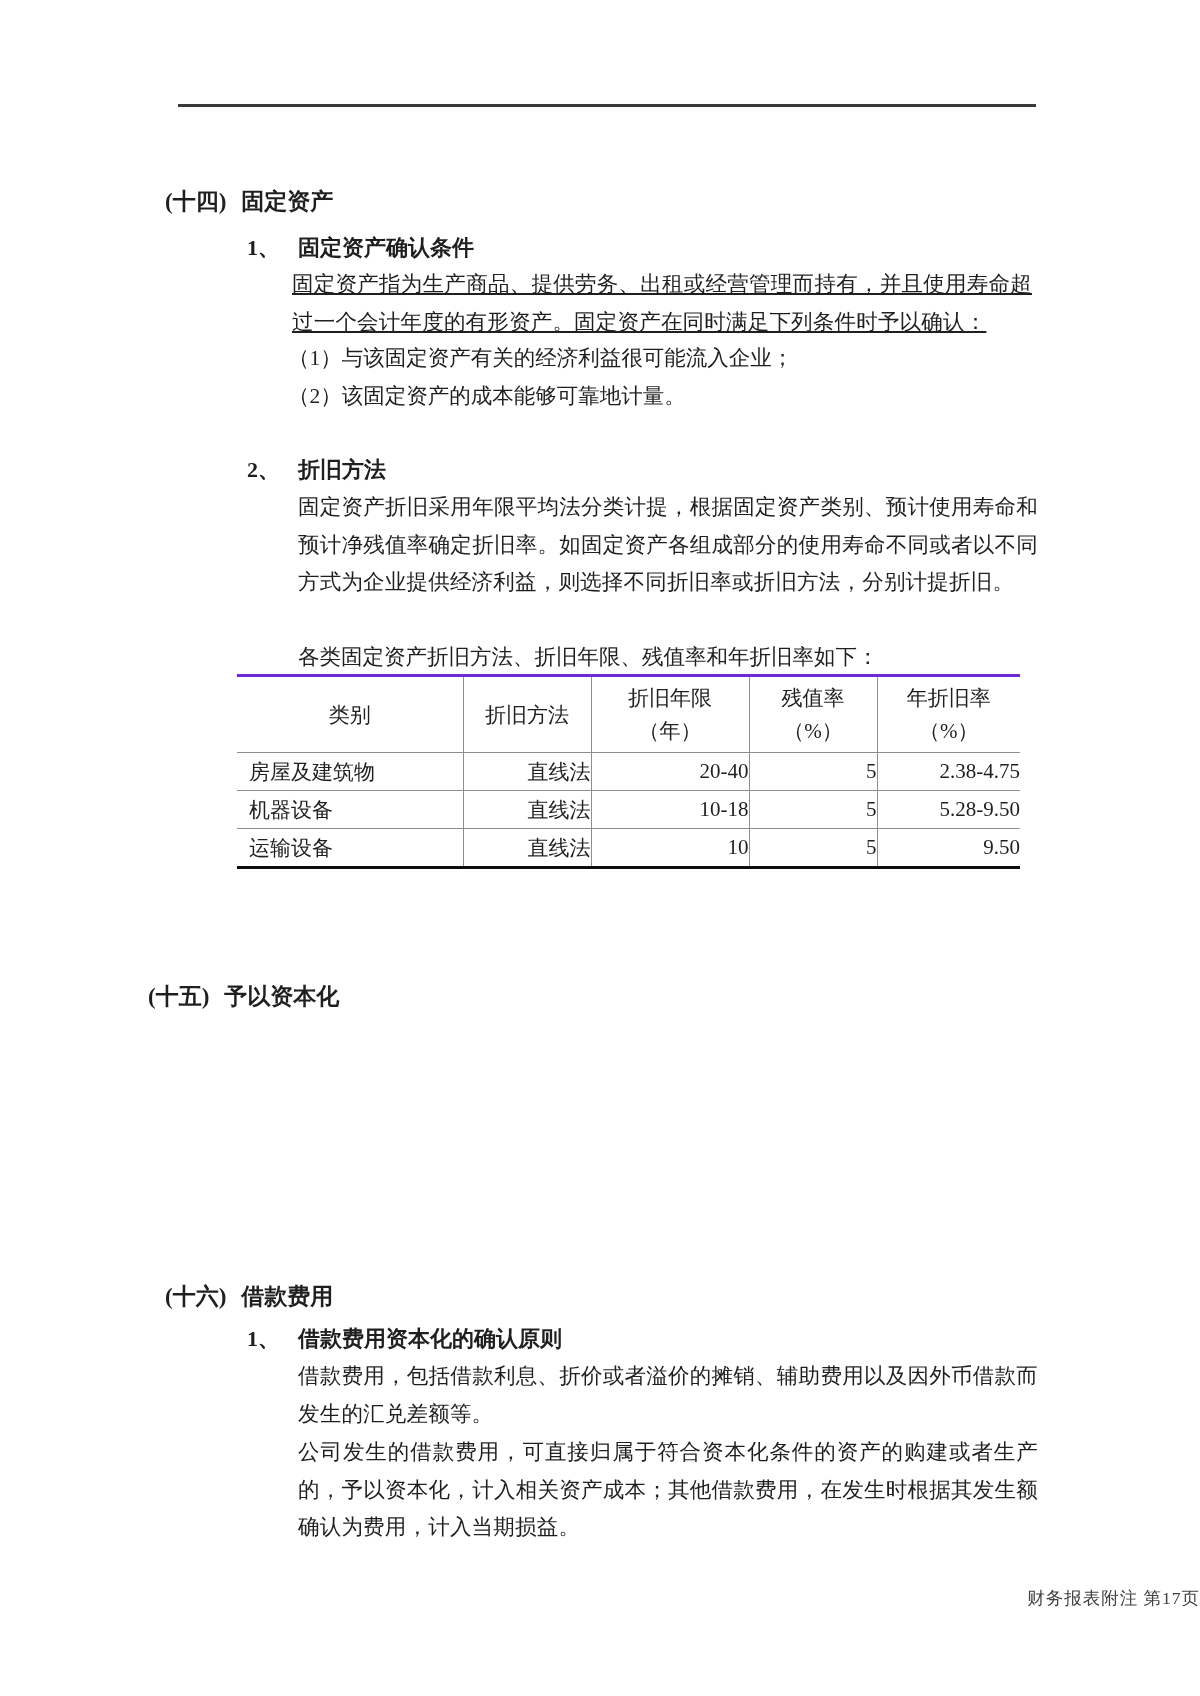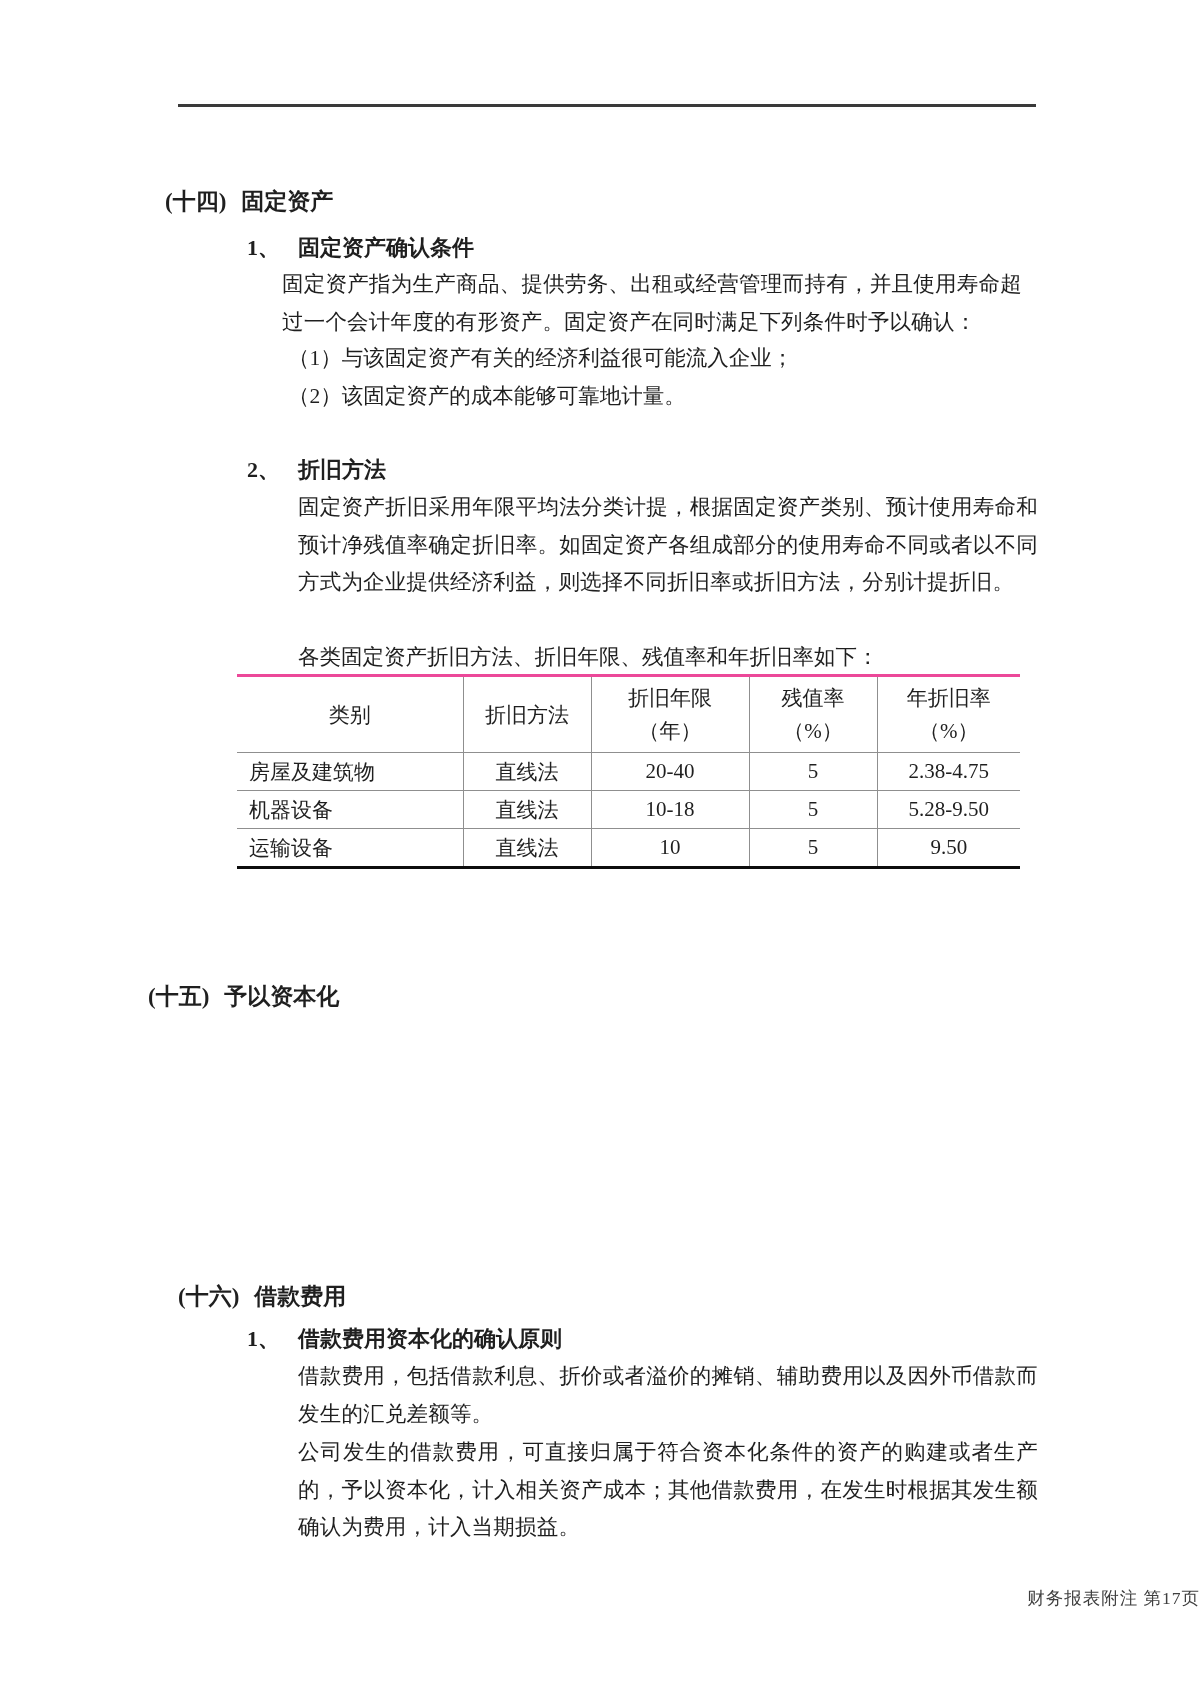--- a/index.html
+++ b/index.html
@@ -53,21 +53,21 @@
   .line {
     font-size: 21.5px;
     line-height: 25px;
     white-space: nowrap;
   }
 
   table.dep-table {
     border-collapse: collapse;
     table-layout: fixed;
     width: 783px;
-    border-top: 3px solid #ec4899;
+    border-top: 3px solid #6d28d9;
     border-bottom: 3px solid #0d0d0d;
     font-size: 21px;
   }
   table.dep-table col.c1 { width: 226px; }
   table.dep-table col.c2 { width: 128px; }
   table.dep-table col.c3 { width: 158px; }
   table.dep-table col.c4 { width: 128px; }
   table.dep-table col.c5 { width: 143px; }
   table.dep-table th, table.dep-table td {
     font-weight: 400;
@@ -75,21 +75,21 @@
     vertical-align: middle;
     padding: 0;
   }
   table.dep-table th + th, table.dep-table td + td {
     border-left: 1px solid #8f8f8f;
   }
   table.dep-table thead th {
     height: 75px;
     border-bottom: 1px solid #8f8f8f;
   }
-  table.dep-table tbody td { height: 37px; }
+  table.dep-table tbody td { height: 37px; text-align: right; }
   table.dep-table tbody tr + tr td { border-top: 1px solid #8f8f8f; }
   table.dep-table td.cat {
     text-align: left;
     padding-left: 12px;
   }
   .th-stack div { line-height: 33px; }
 
   .footer {
     left: 0;
     top: 1578px;
@@ -110,21 +110,21 @@
   <div class="abs section-heading" style="left:165px; top:181px;">
     <span>(十四)</span>
     <span>固定资产</span>
   </div>
 
   <div class="abs sub-heading" style="left:247px; top:227px;">
     <span class="num">1、</span>
     <span>固定资产确认条件</span>
   </div>
 
-  <div class="abs para" style="left:282px; top:258px; width:740px;">固定资产指为生产商品、提供劳务、出租或经营管理而持有，并且使用寿命超过一个会计年度的有形资产。固定资产在同时满足下列条件时予以确认：</div>
+  <div class="abs para" style="left:292px; top:258px; width:740px;text-decoration:underline;">固定资产指为生产商品、提供劳务、出租或经营管理而持有，并且使用寿命超过一个会计年度的有形资产。固定资产在同时满足下列条件时予以确认：</div>
 
   <div class="abs line" style="left:288px; top:338px;">（1）与该固定资产有关的经济利益很可能流入企业；</div>
   <div class="abs line" style="left:288px; top:376px;">（2）该固定资产的成本能够可靠地计量。</div>
 
   <div class="abs sub-heading" style="left:247px; top:449px;">
     <span class="num">2、</span>
     <span>折旧方法</span>
   </div>
 
   <div class="abs para" style="left:298px; top:481px; width:740px;">固定资产折旧采用年限平均法分类计提，根据固定资产类别、预计使用寿命和预计净残值率确定折旧率。如固定资产各组成部分的使用寿命不同或者以不同方式为企业提供经济利益，则选择不同折旧率或折旧方法，分别计提折旧。</div>
@@ -187,21 +187,21 @@
       </tr>
     </tbody>
   </table>
 
   <div class="abs section-heading" style="left:148px; top:976px;">
     <span>(十五)</span>
     <span>予以资本化</span>
   </div>
 
 
-  <div class="abs section-heading" style="left:178px; top:1276px;">
+  <div class="abs section-heading" style="left:165px; top:1276px;">
     <span>(十六)</span>
     <span>借款费用</span>
   </div>
 
   <div class="abs sub-heading" style="left:247px; top:1318px;">
     <span class="num">1、</span>
     <span>借款费用资本化的确认原则</span>
   </div>
 
   <div class="abs para" style="left:298px; top:1426px; width:740px;">公司发生的借款费用，可直接归属于符合资本化条件的资产的购建或者生产的，予以资本化，计入相关资产成本；其他借款费用，在发生时根据其发生额确认为费用，计入当期损益。</div>

